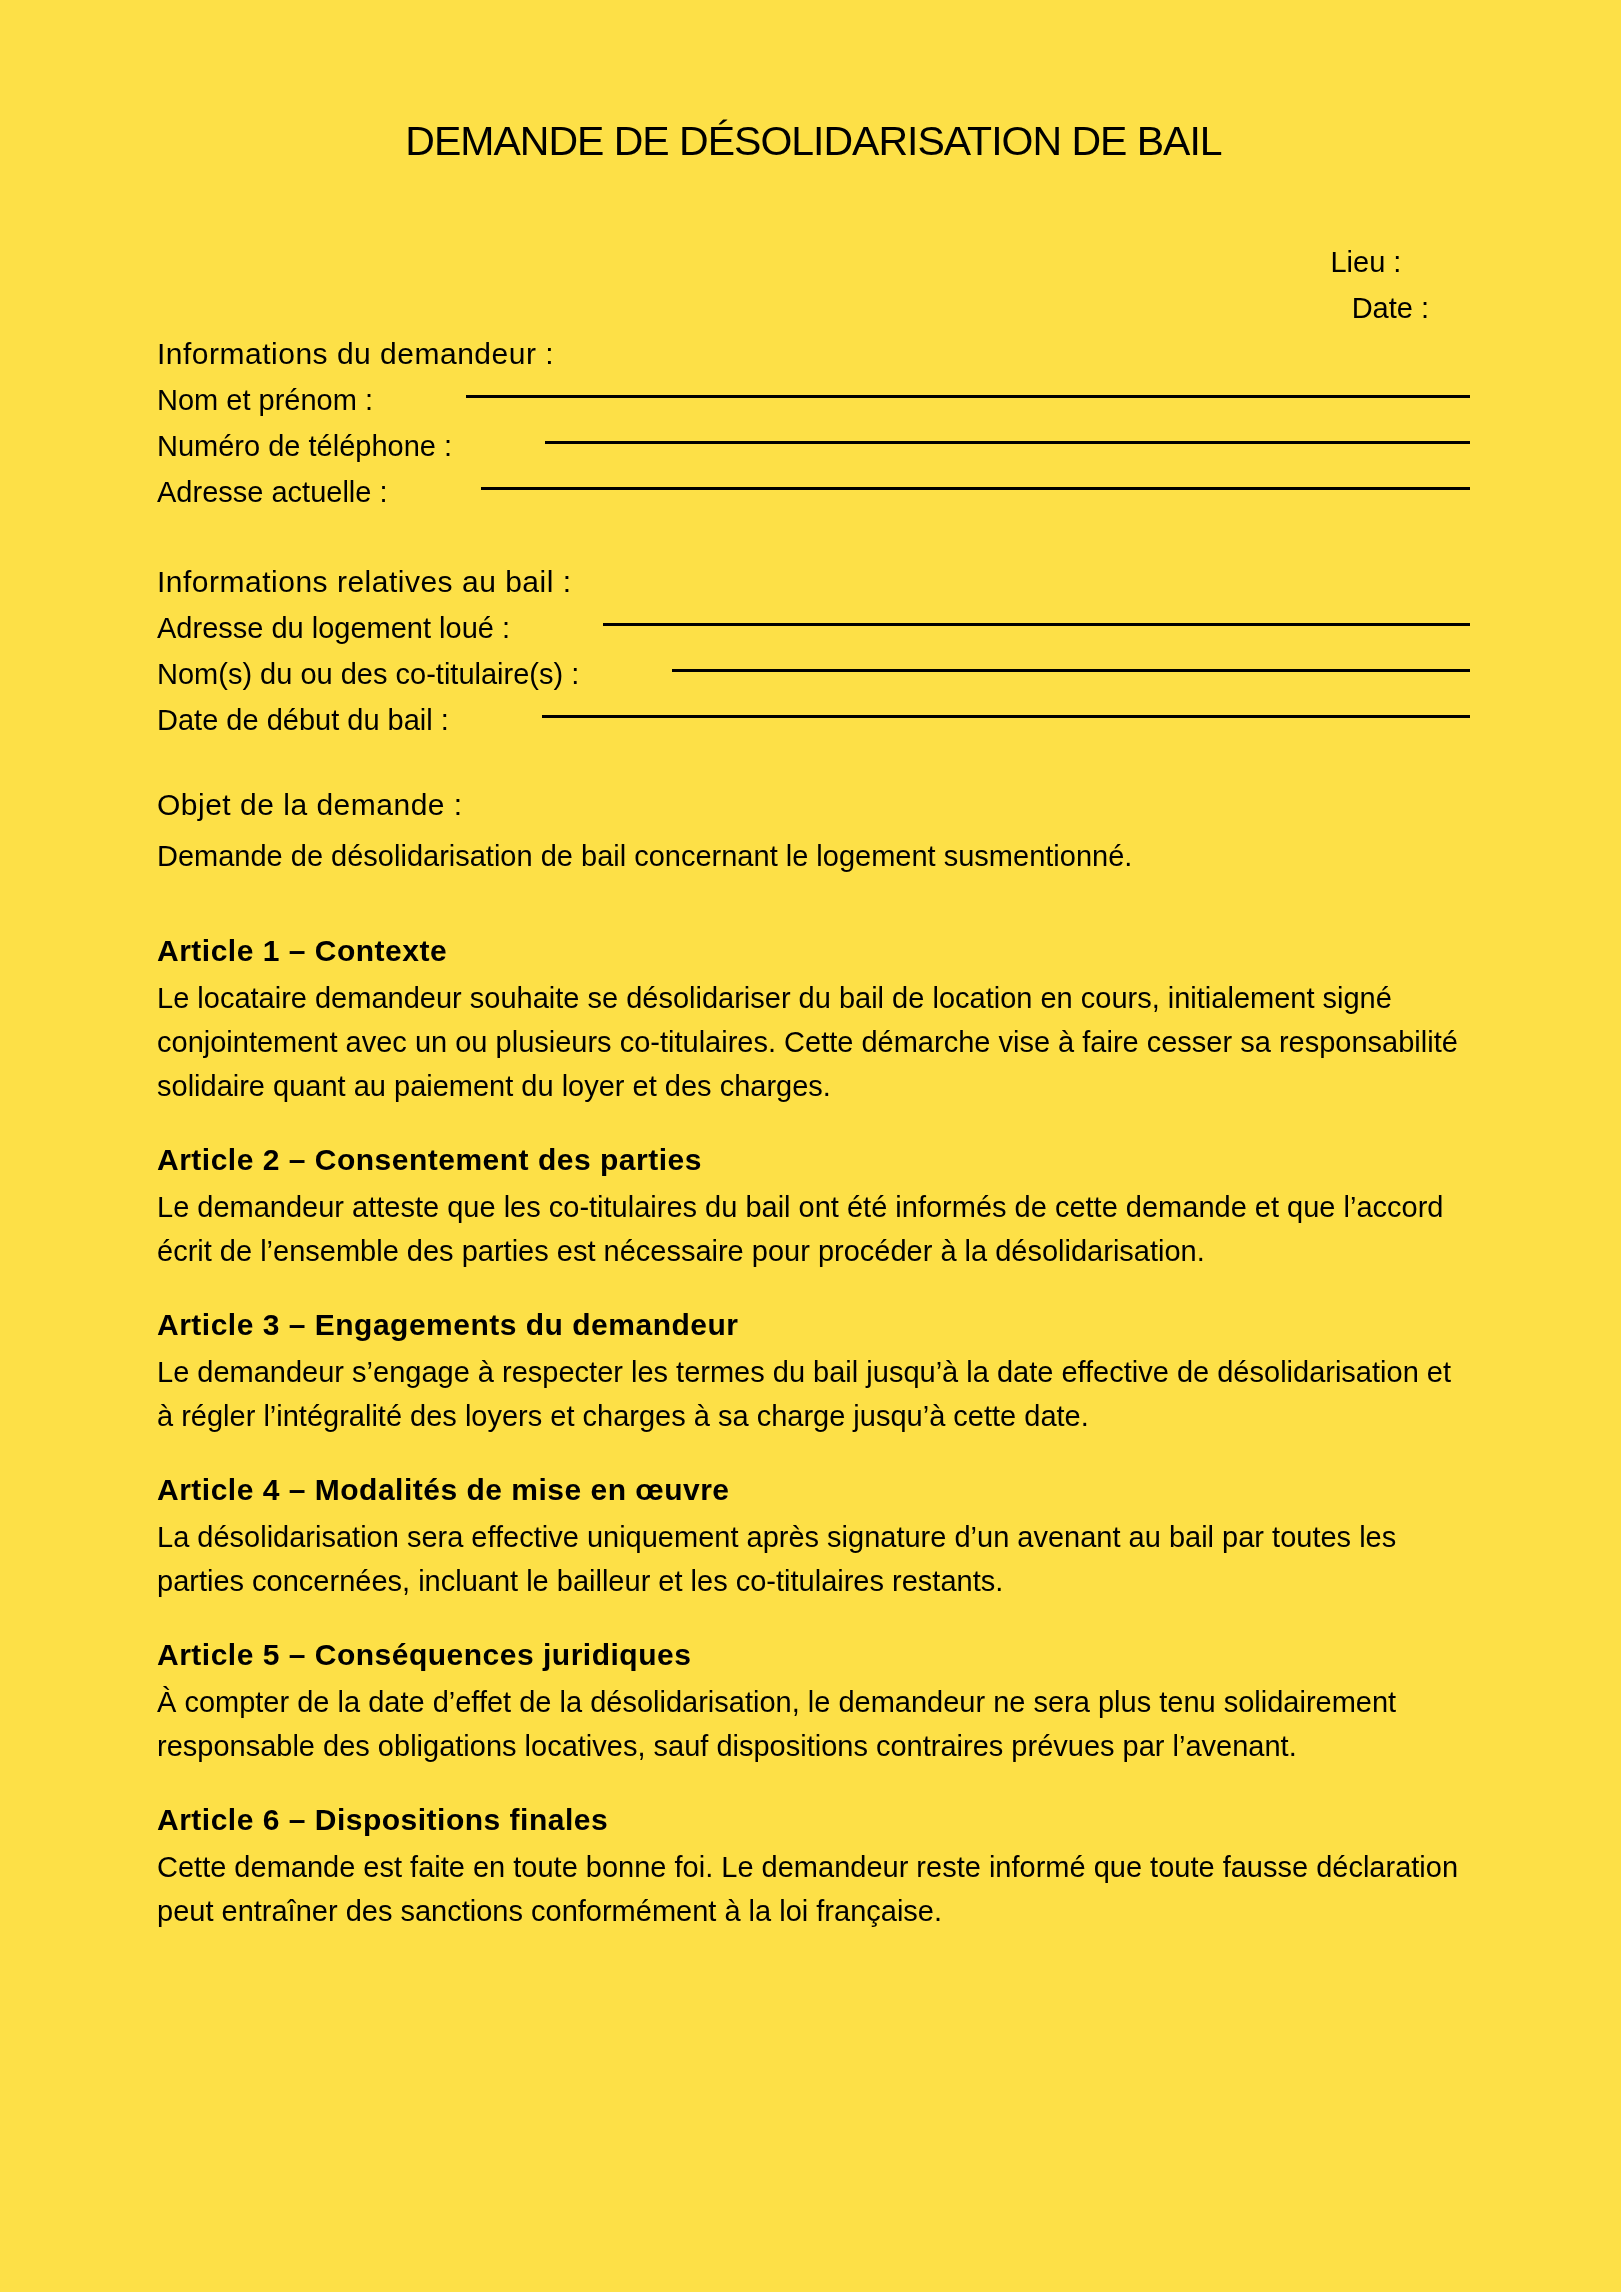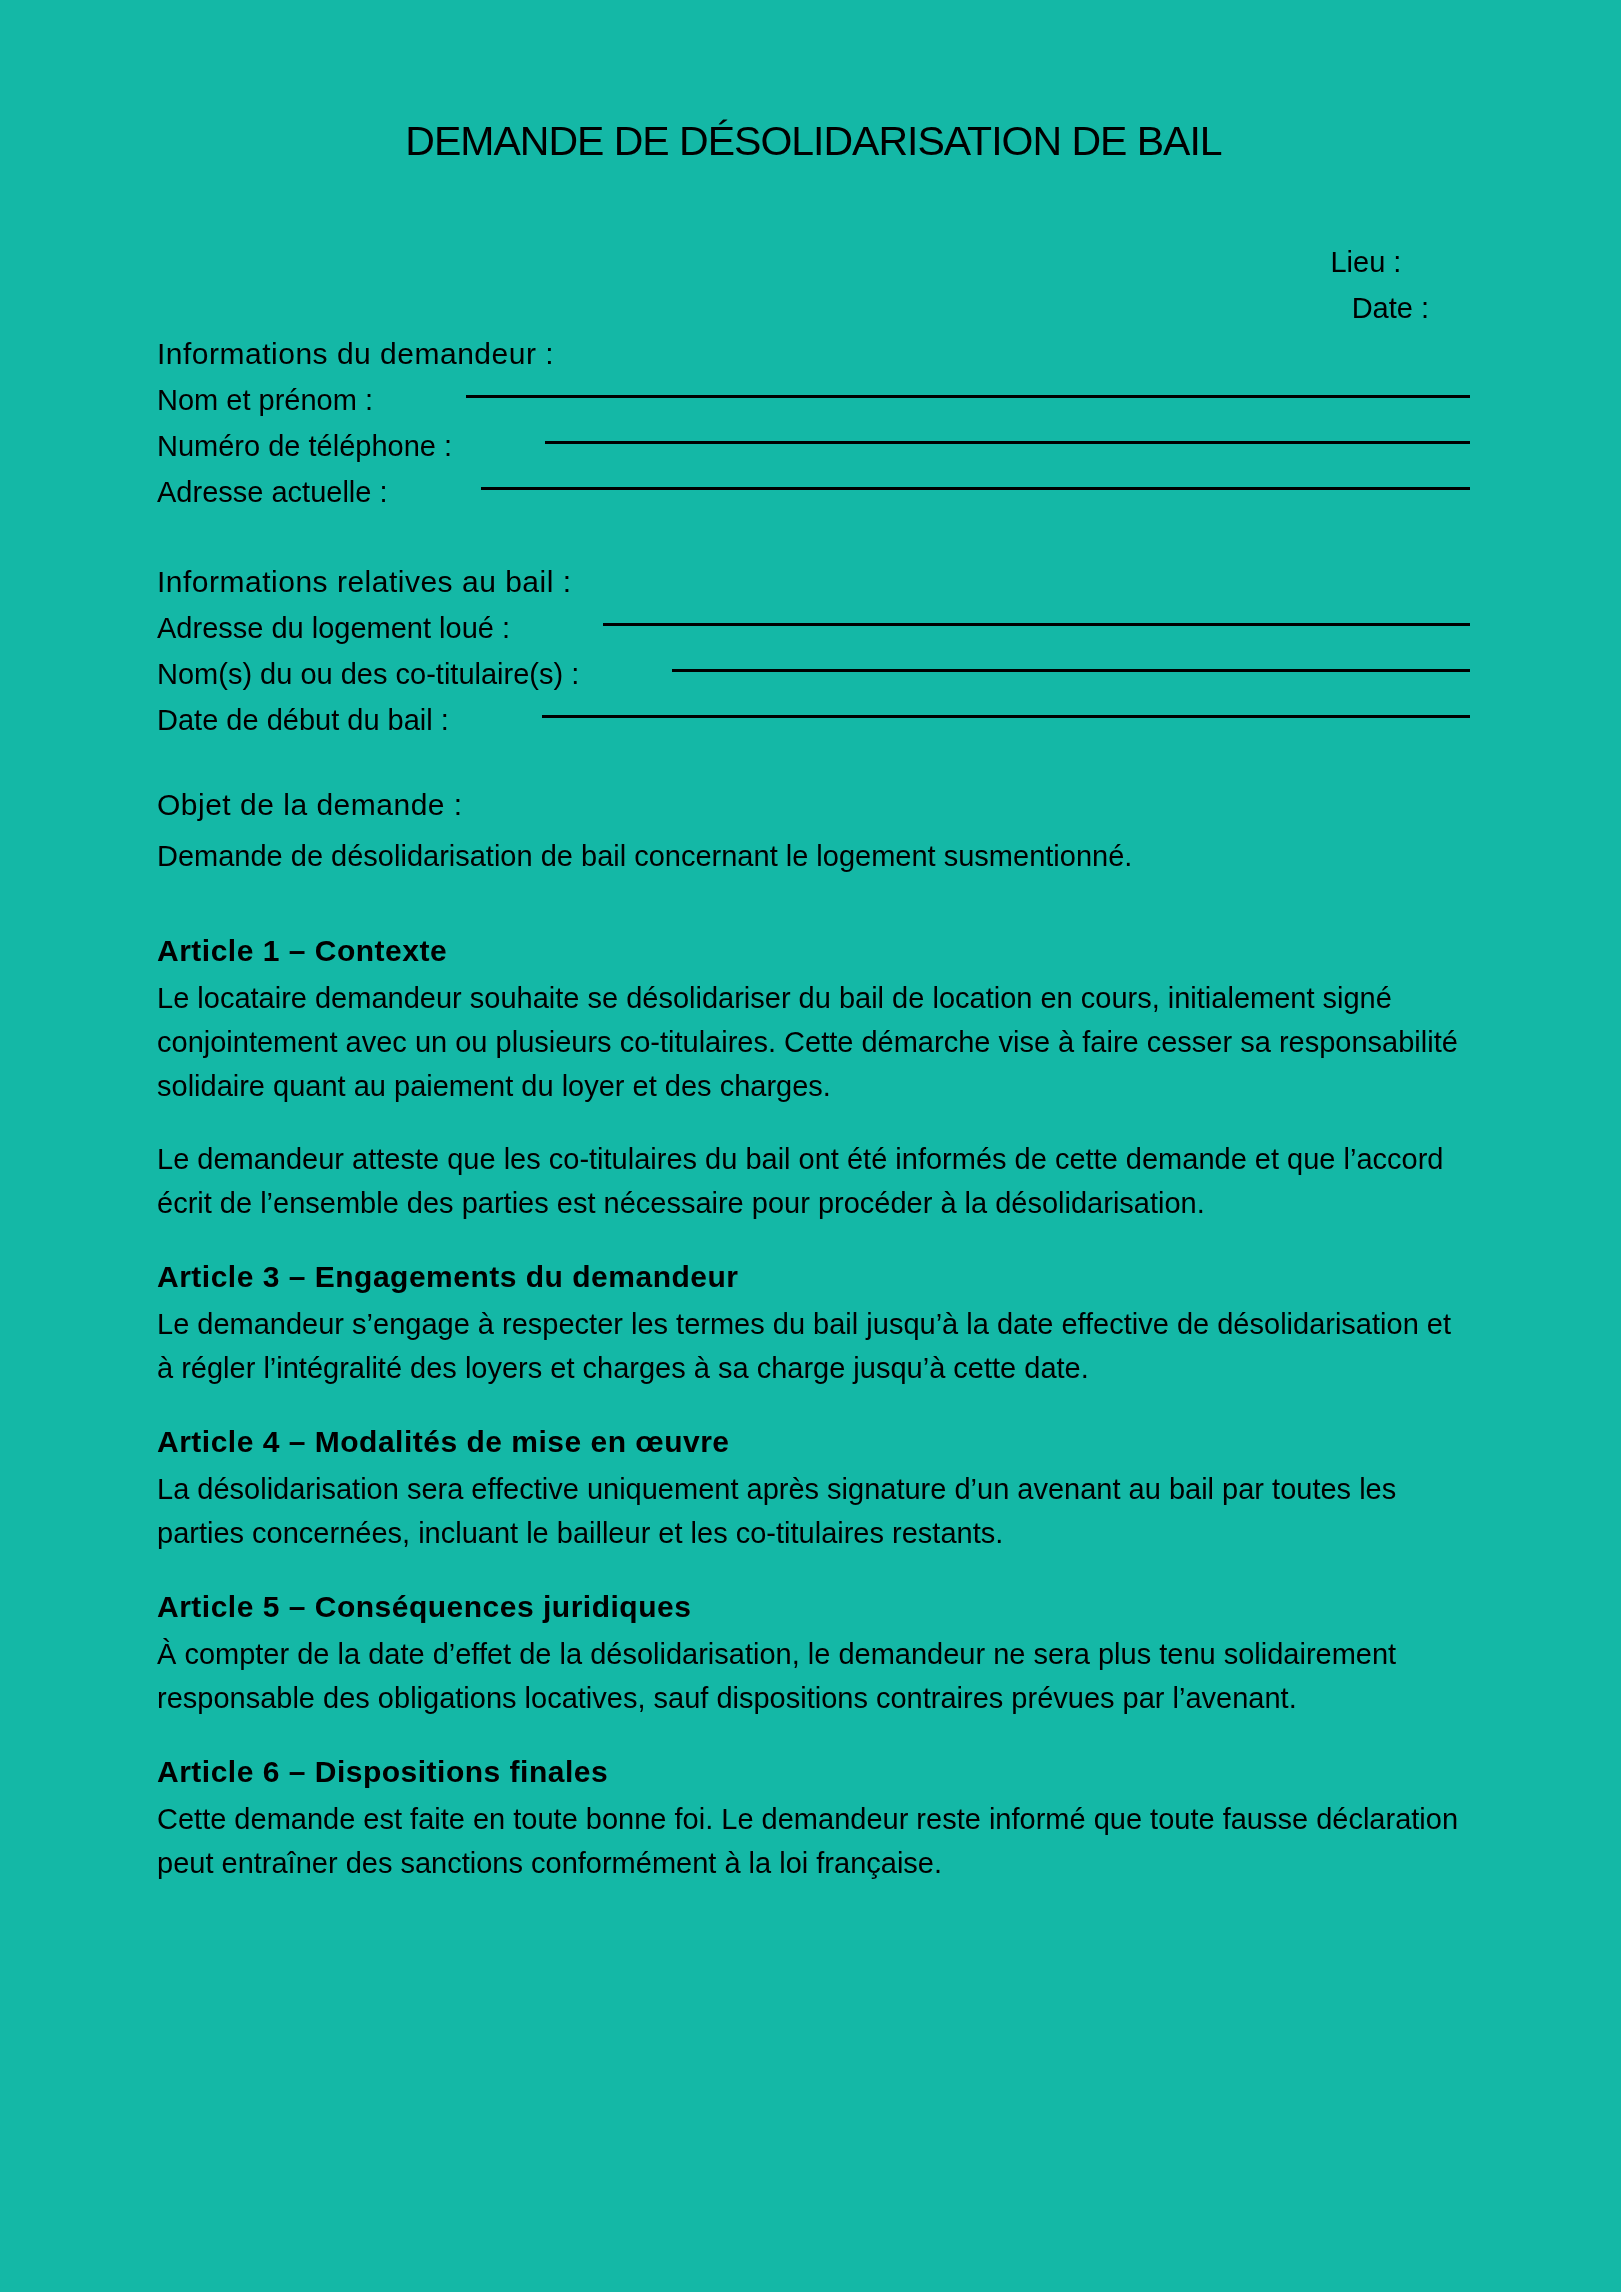--- a/index.html
+++ b/index.html
@@ -12,21 +12,21 @@
     height: 2293px;
     color: #000000;
     font-family: "Liberation Sans", "DejaVu Sans", sans-serif;
     -webkit-font-smoothing: antialiased;
   }
   .page {
     box-sizing: border-box;
     width: 1621px;
     height: 2293px;
     padding: 116px 151px 0 157px;
-    background: #14b8a6;
+    background: #fde047;
     overflow: hidden;
   }
   .doc-title {
     font-size: 41px;
     font-weight: 400;
     letter-spacing: -1px;
     line-height: 51px;
     text-align: center;
     margin: 0;
     white-space: nowrap;
@@ -156,20 +156,21 @@
     <h2 class="section-heading">Objet de la demande :</h2>
     <p class="objet-body">Demande de désolidarisation de bail concernant le logement susmentionné.</p>
   </section>
 
   <section class="article article--first">
     <h2 class="article-heading">Article 1 – Contexte</h2>
     <p class="article-body">Le locataire demandeur souhaite se désolidariser du bail de location en cours, initialement signé conjointement avec un ou plusieurs co-titulaires. Cette démarche vise à faire cesser sa responsabilité solidaire quant au paiement du loyer et des charges.</p>
   </section>
 
   <section class="article">
+    <h2 class="article-heading">Article 2 – Consentement des parties</h2>
     <p class="article-body">Le demandeur atteste que les co-titulaires du bail ont été informés de cette demande et que l’accord écrit de l’ensemble des parties est nécessaire pour procéder à la désolidarisation.</p>
   </section>
 
   <section class="article">
     <h2 class="article-heading">Article 3 – Engagements du demandeur</h2>
     <p class="article-body">Le demandeur s’engage à respecter les termes du bail jusqu’à la date effective de désolidarisation et à régler l’intégralité des loyers et charges à sa charge jusqu’à cette date.</p>
   </section>
 
   <section class="article">
     <h2 class="article-heading">Article 4 – Modalités de mise en œuvre</h2>

